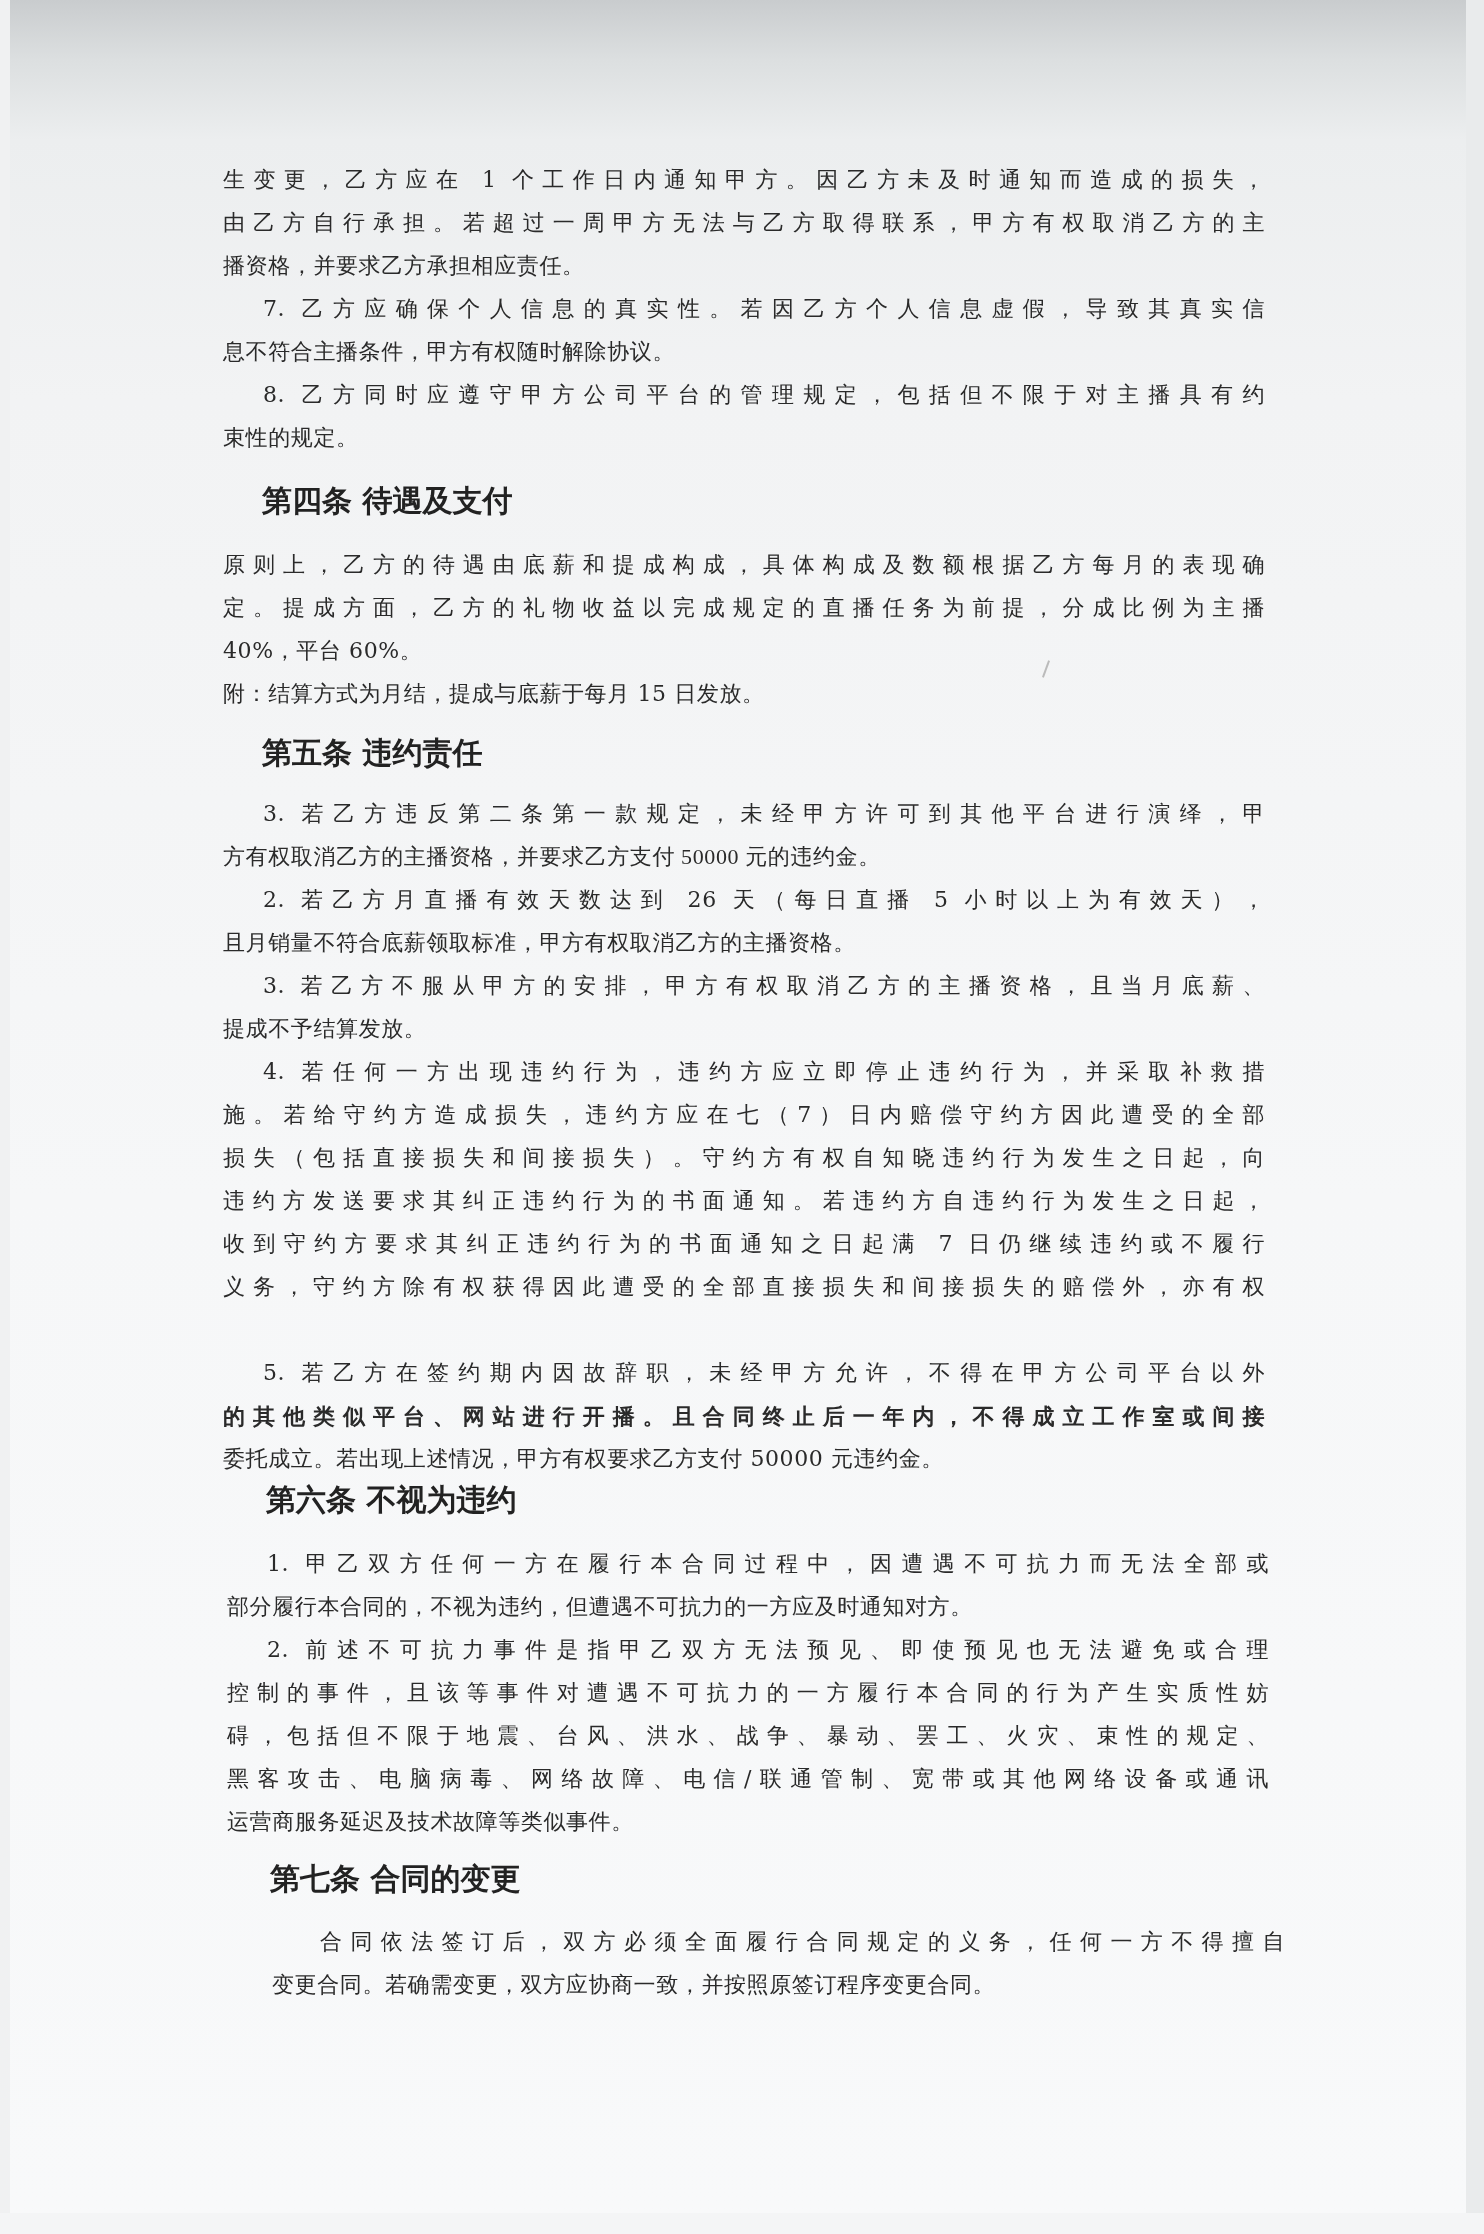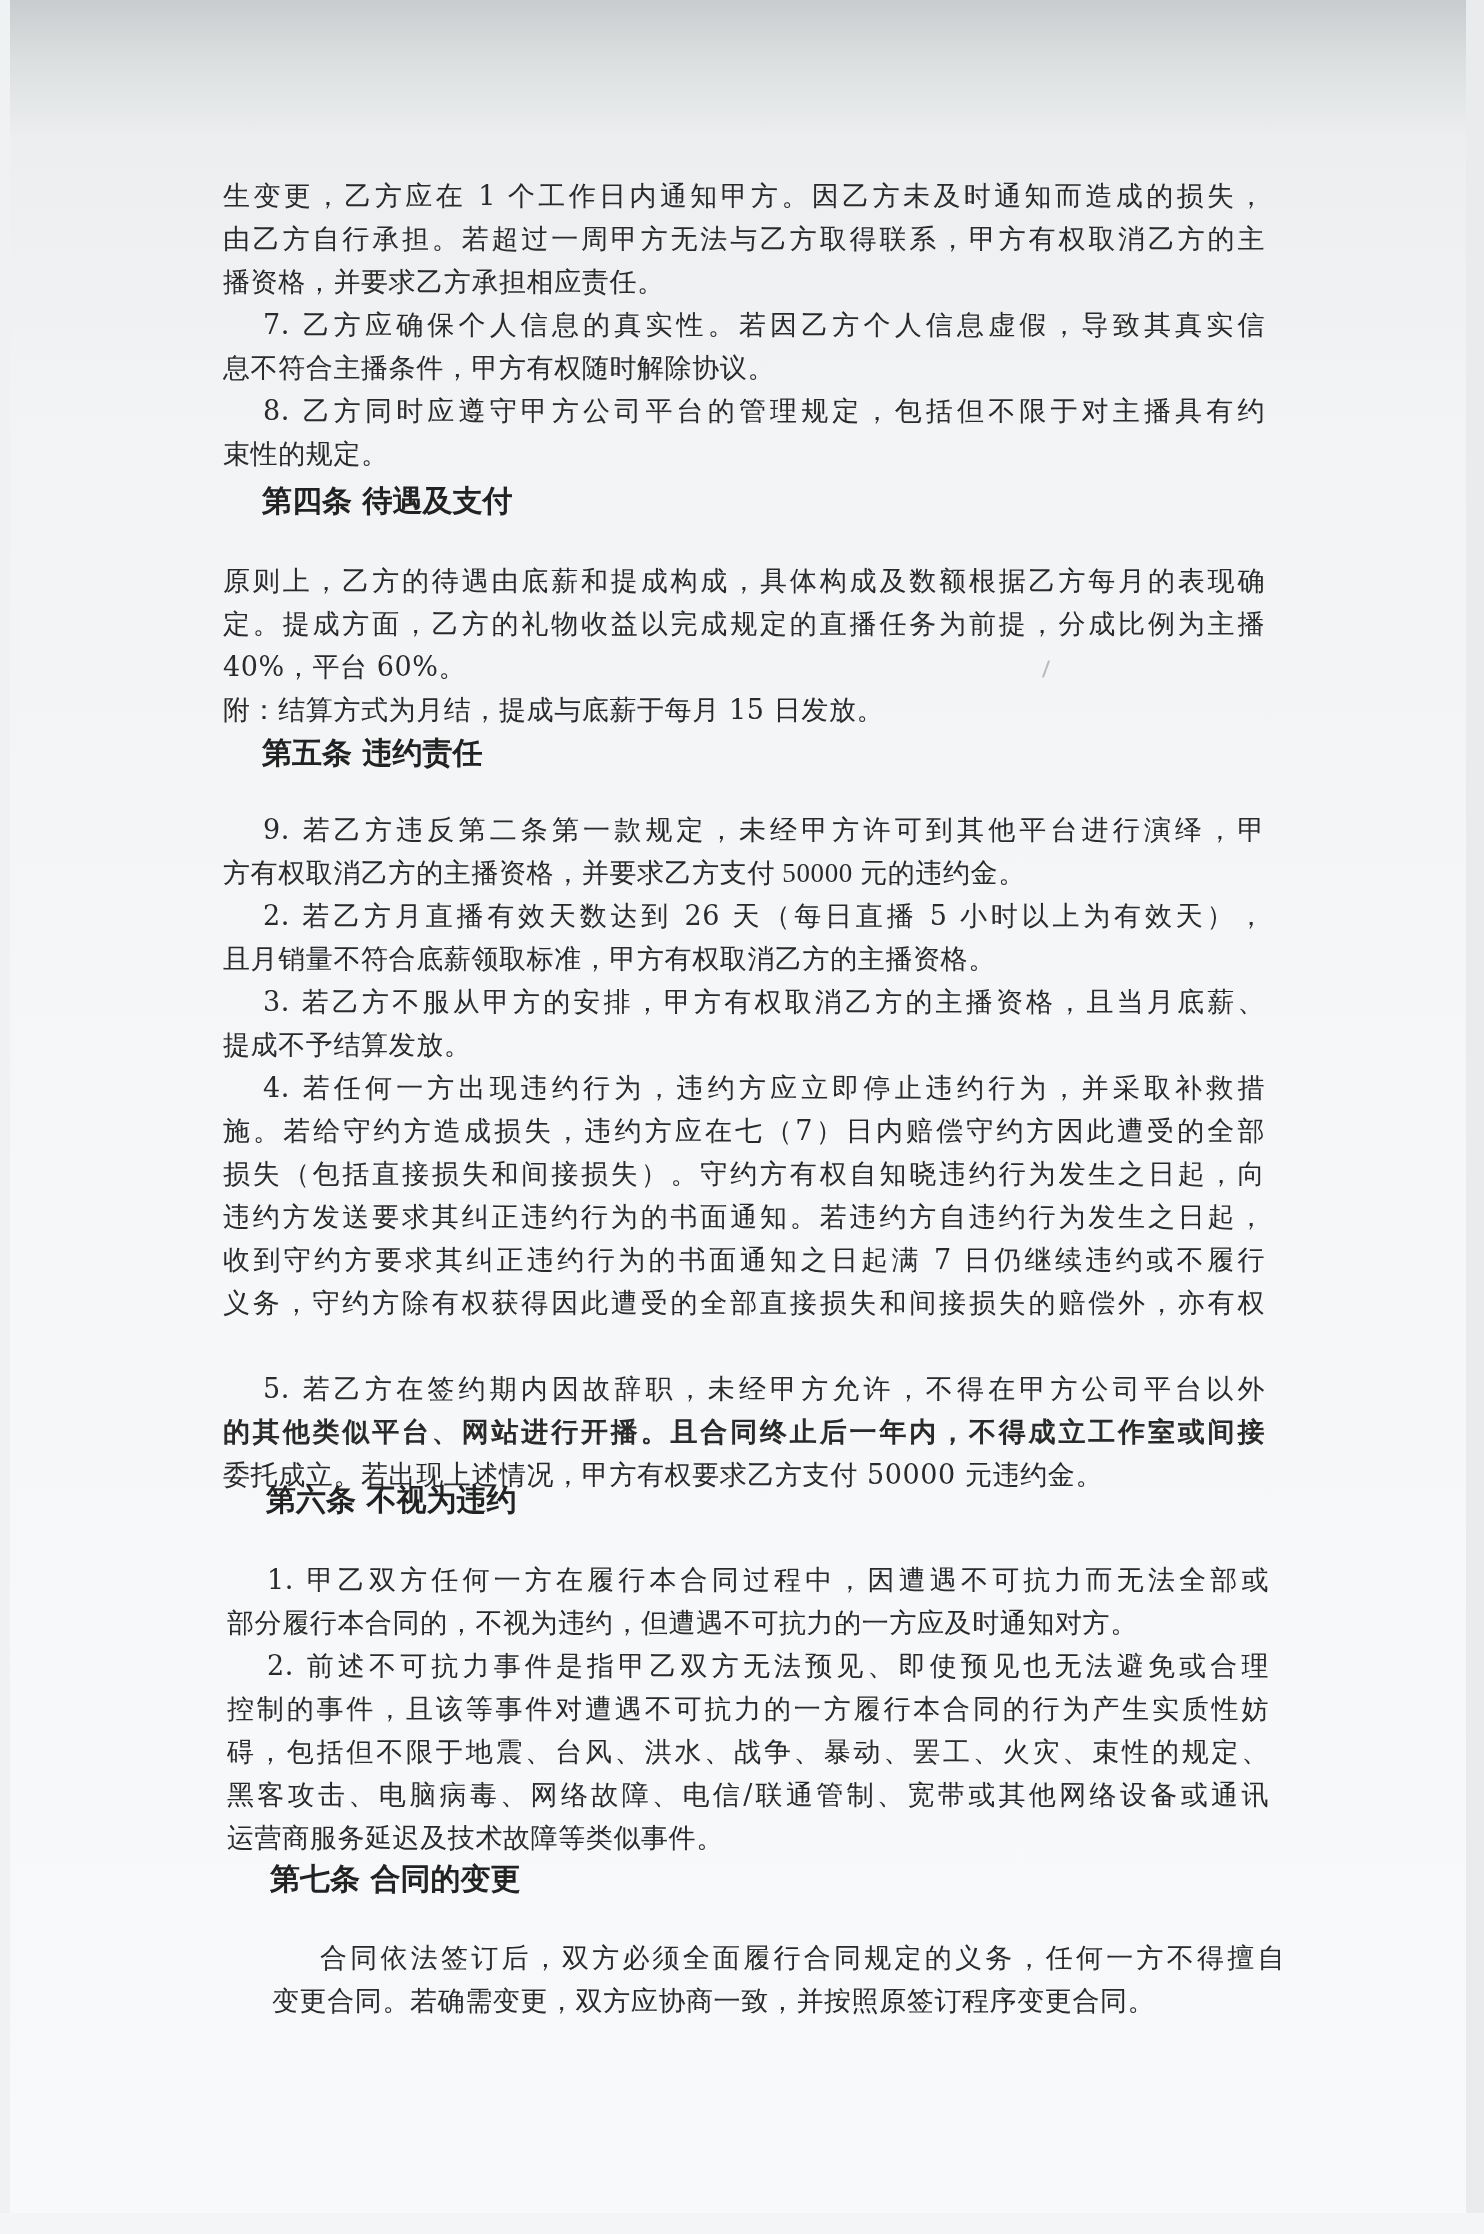--- a/index.html
+++ b/index.html
@@ -2,21 +2,21 @@
 <html><head>
 <meta charset="utf-8">
 <style>
   html,body{margin:0;padding:0;}
   body{width:1484px;height:2234px;background:#e9ebec;position:relative;overflow:hidden;
     font-family:"DejaVu Serif","Liberation Serif",serif;color:#2a2a2a;}
   .paper{position:absolute;left:10px;top:0;width:1456px;height:2213px;
     background:linear-gradient(180deg,#c9ccce 0px,#dcdfe0 60px,#eceeef 140px,#f2f3f4 400px,#f6f7f8 1200px,#f8f9fa 2213px);}
   .shadowL{position:absolute;left:0;top:0;width:10px;height:2234px;background:#f0f1f2;}
   .bottom{position:absolute;left:0;top:2213px;width:1484px;height:21px;background:#f4f5f6;}
-  .line{position:absolute;font-size:27px;line-height:34px;white-space:nowrap;letter-spacing:0.6px;margin-top:16px;}
+  .line{position:absolute;font-size:22px;line-height:34px;white-space:nowrap;letter-spacing:0.6px;}
   .just{text-align:justify;text-align-last:justify;}
   .h{position:absolute;font-size:30px;line-height:38px;font-weight:bold;white-space:nowrap;
      font-family:"DejaVu Sans","Liberation Sans",sans-serif;color:#222;}
   .stray{position:absolute;width:2px;height:18px;background:#bbb;transform:rotate(20deg);}
 </style>
 </head>
 <body>
 
 <div class="shadowL"></div>
 <div class="paper">
@@ -29,21 +29,21 @@
   <div class="line just" style="left:253px;top:378px;width:1002px;">8. 乙方同时应遵守甲方公司平台的管理规定，包括但不限于对主播具有约</div>
   <div class="line" style="left:213px;top:421px;">束性的规定。</div>
 
   <div class="h" style="left:252px;top:482px;">第四条  待遇及支付</div>
   <div class="line just" style="left:213px;top:548px;width:1042px;">原则上，乙方的待遇由底薪和提成构成，具体构成及数额根据乙方每月的表现确</div>
   <div class="line just" style="left:213px;top:591px;width:1042px;">定。提成方面，乙方的礼物收益以完成规定的直播任务为前提，分成比例为主播</div>
   <div class="line" style="left:213px;top:634px;">40%，平台 60%。</div>
   <div class="line" style="left:213px;top:677px;">附：结算方式为月结，提成与底薪于每月 15 日发放。</div>
 
   <div class="h" style="left:252px;top:734px;">第五条  违约责任</div>
-  <div class="line just" style="left:253px;top:797px;width:1002px;">9. 若乙方违反第二条第一款规定，未经甲方许可到其他平台进行演绎，甲</div>
+  <div class="line just" style="left:253px;top:797px;width:1002px;">3. 若乙方违反第二条第一款规定，未经甲方许可到其他平台进行演绎，甲</div>
   <div class="line" style="left:213px;top:840px;font-family:Liberation Serif, serif;">方有权取消乙方的主播资格，并要求乙方支付 50000 元的违约金。</div>
   <div class="line just" style="left:253px;top:883px;width:1002px;">2. 若乙方月直播有效天数达到 26 天（每日直播 5 小时以上为有效天），</div>
   <div class="line" style="left:213px;top:926px;">且月销量不符合底薪领取标准，甲方有权取消乙方的主播资格。</div>
   <div class="line just" style="left:253px;top:969px;width:1002px;">3. 若乙方不服从甲方的安排，甲方有权取消乙方的主播资格，且当月底薪、</div>
   <div class="line" style="left:213px;top:1012px;">提成不予结算发放。</div>
   <div class="line just" style="left:253px;top:1055px;width:1002px;">4. 若任何一方出现违约行为，违约方应立即停止违约行为，并采取补救措</div>
   <div class="line just" style="left:213px;top:1098px;width:1042px;">施。若给守约方造成损失，违约方应在七（7）日内赔偿守约方因此遭受的全部</div>
   <div class="line just" style="left:213px;top:1141px;width:1042px;">损失（包括直接损失和间接损失）。守约方有权自知晓违约行为发生之日起，向</div>
   <div class="line just" style="left:213px;top:1184px;width:1042px;">违约方发送要求其纠正违约行为的书面通知。若违约方自违约行为发生之日起，</div>
   <div class="line just" style="left:213px;top:1227px;width:1042px;">收到守约方要求其纠正违约行为的书面通知之日起满 7 日仍继续违约或不履行</div>

